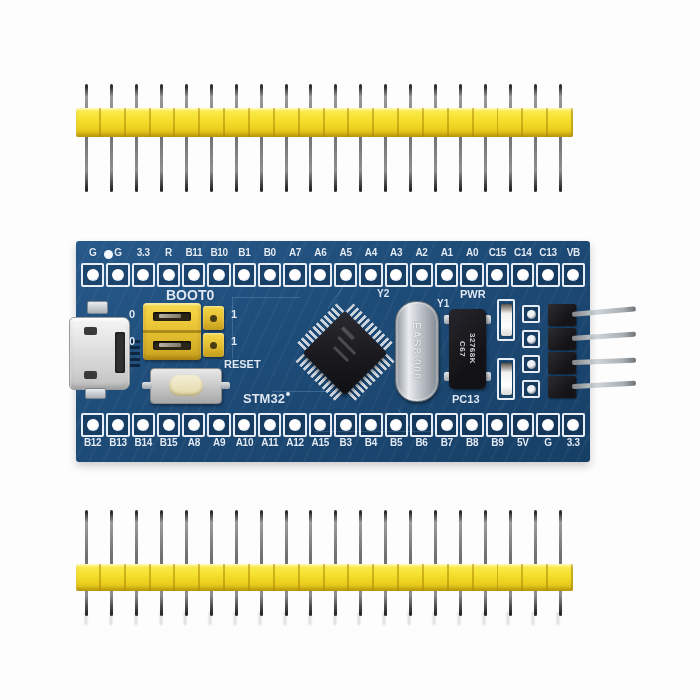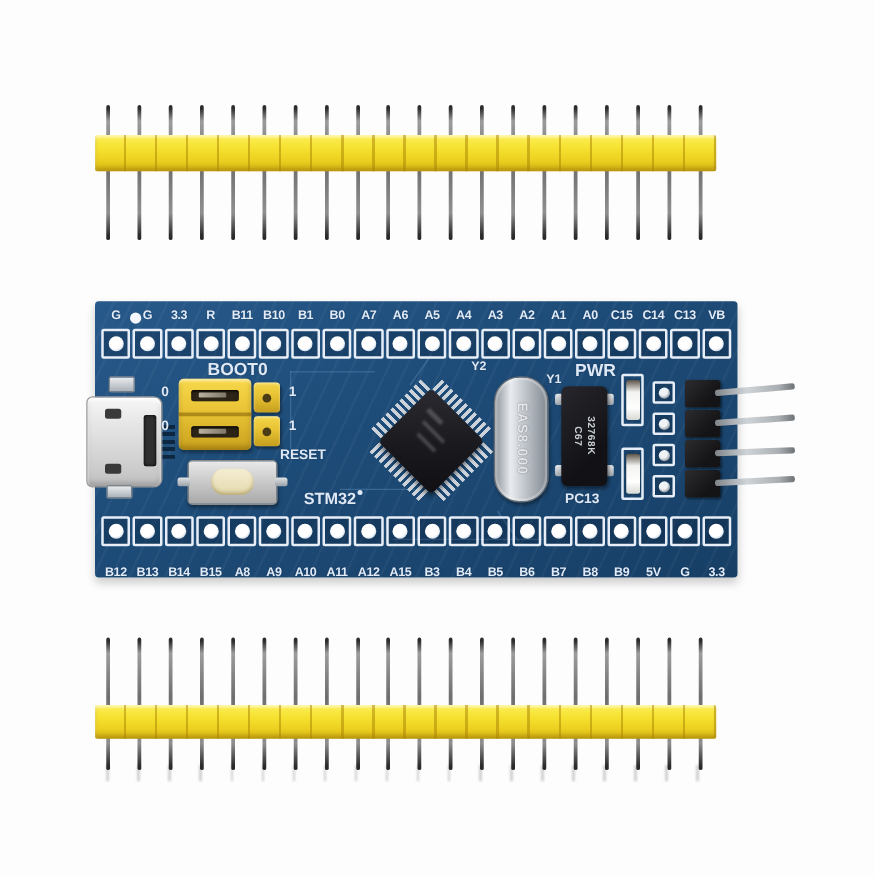--- a/index.html
+++ b/index.html
@@ -26,21 +26,21 @@
   .board{position:absolute;left:76px;top:241px;width:514px;height:221px;border-radius:3px;
         background:linear-gradient(155deg,#27598a 0%,#1d4b77 45%,#173f66 100%);
         box-shadow:0 4px 8px rgba(0,0,0,.20);}
   .board::before{content:"";position:absolute;inset:0;border-radius:3px;pointer-events:none;
         background:repeating-linear-gradient(115deg,rgba(255,255,255,.035) 0 2px,transparent 2px 13px);}
   .trace{position:absolute;background:rgba(140,190,235,.26);}
 
   
   .row{position:absolute;display:flex;}
   .labels-top{left:80px;top:245px;width:506px;height:15px;}
-  .labels-bottom{left:80px;top:451px;width:506px;height:15px;}
+  .labels-bottom{left:80px;top:435px;width:506px;height:15px;}
   .plabel{flex:1;text-align:center;font-weight:bold;font-size:10px;line-height:15px;
         color:#e2ecf8;letter-spacing:-.3px;text-shadow:0 0 1px rgba(10,30,60,.6);}
   .holes-top{left:80px;top:263px;width:506px;height:26px;}
   .holes-bottom{left:80px;top:413px;width:506px;height:26px;}
   .hole{flex:1;margin:0 1px;height:24px;border:2px solid #e7eef7;border-radius:2px;
         background:rgba(8,25,45,.28);display:flex;align-items:center;justify-content:center;box-sizing:border-box;}
   .hole-ring{width:12px;height:12px;border-radius:50%;
         background:radial-gradient(circle at 42% 38%,#ffffff 0 55%,#d9e3ee 70%,#f5f9fd 100%);}
   .fiducial-dot{position:absolute;left:104px;top:250px;width:9px;height:9px;border-radius:50%;background:#f4f8fc;}
 
@@ -382,21 +382,21 @@
       <div class="chip-mark" style="left:14px;top:22px;width:24px;height:3px;"></div>
       <div class="chip-mark" style="left:18px;top:32px;width:20px;height:3px;"></div>
     </div>
   </div>
 
   <div class="silk" style="left:377px;top:288px;font-size:10px;">Y2</div>
   <div class="xtal-main">
     <span class="xtal-main-text">EAS8.000</span>
   </div>
   <div class="silk" style="left:437px;top:298px;font-size:10px;">Y1</div>
-  <div class="silk" style="left:460px;top:288px;font-size:14px;">PWR</div>
+  <div class="silk" style="left:460px;top:288px;font-size:11px;">PWR</div>
   <div class="rtc-lead" style="left:444px;top:315px;"></div>
   <div class="rtc-lead" style="left:444px;top:372px;"></div>
   <div class="rtc-lead" style="left:483px;top:315px;"></div>
   <div class="rtc-lead" style="left:483px;top:372px;"></div>
   <div class="xtal-rtc">
     <span class="xtal-rtc-line">C67</span>
     <span class="xtal-rtc-line">32768K</span>
   </div>
   <div class="silk" style="left:452px;top:393px;font-size:11px;">PC13</div>
 

